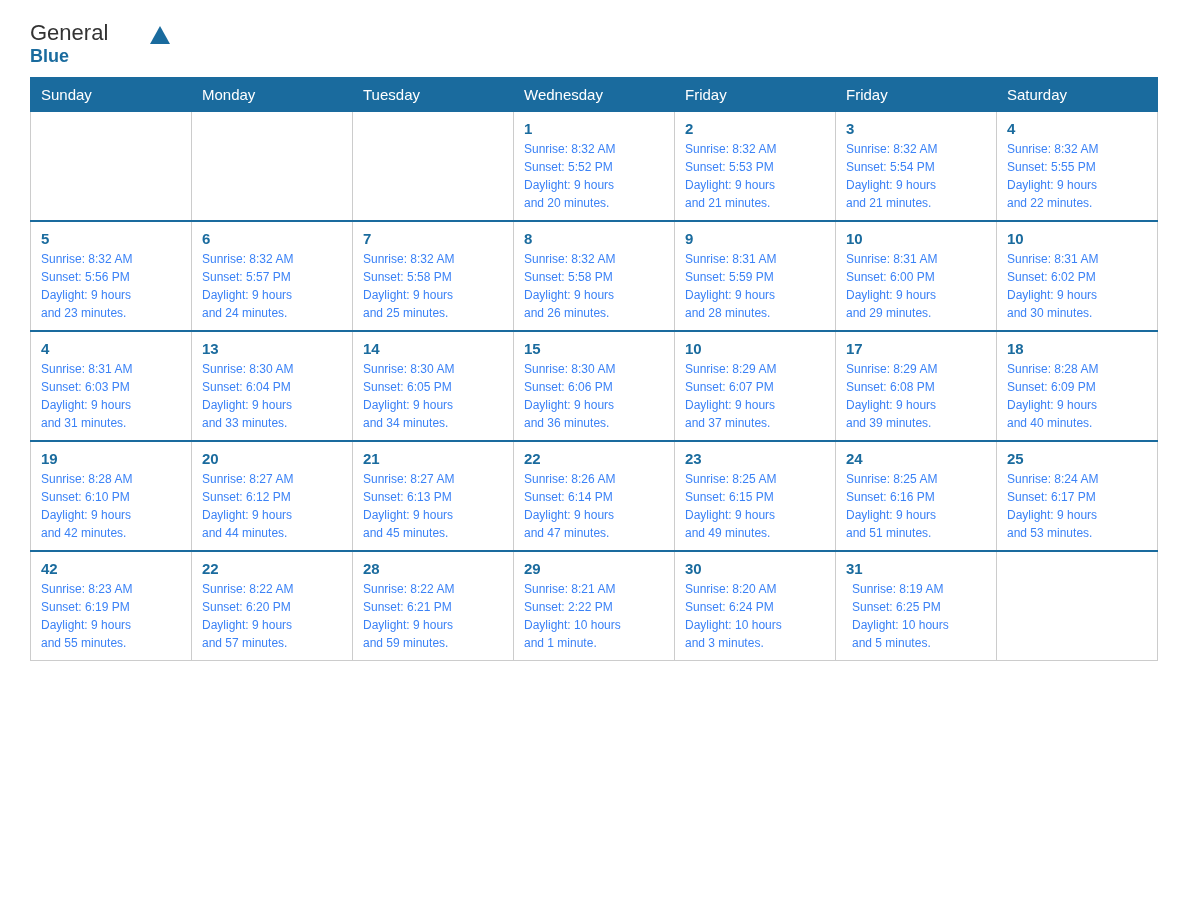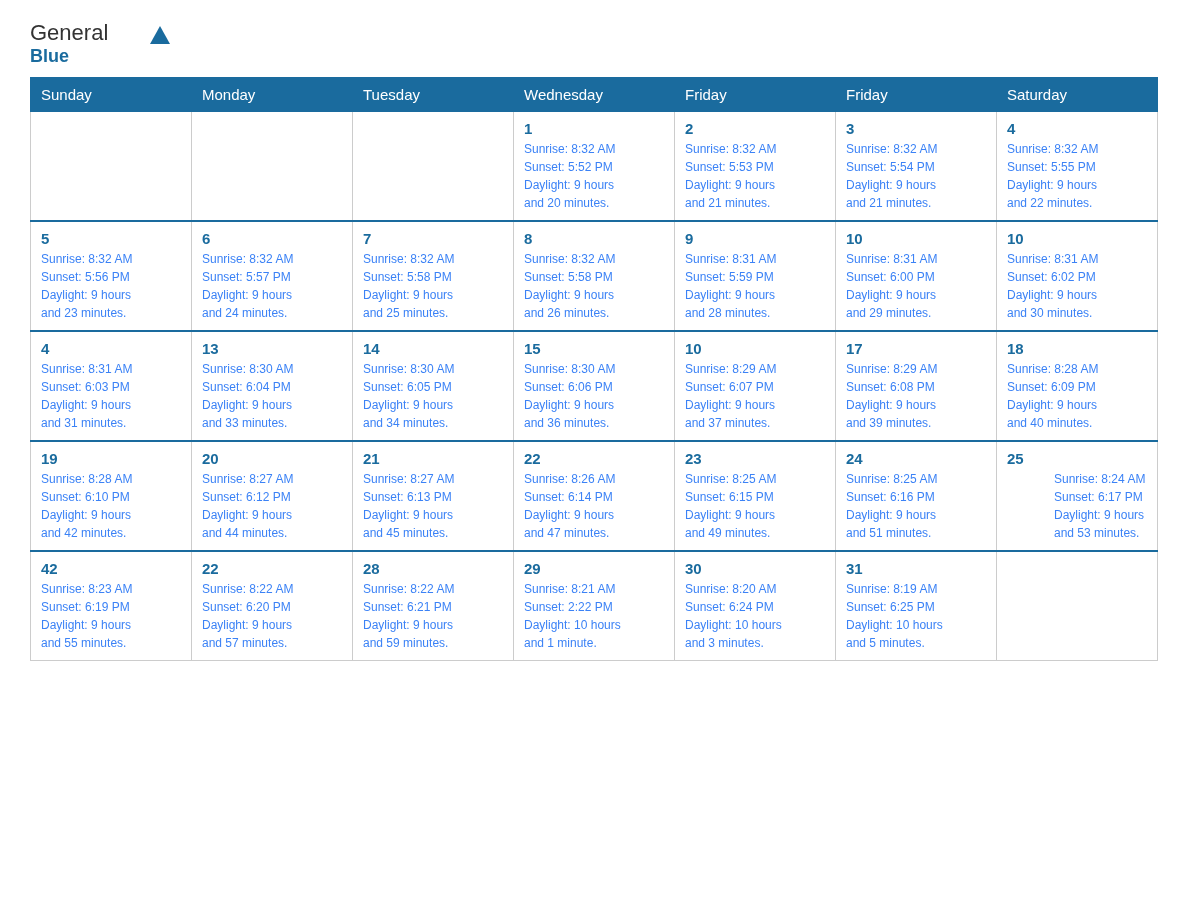--- a/index.html
+++ b/index.html
@@ -302,21 +302,21 @@
         </td>
         <td>
           <span class="day-number">24</span>
           <div class="day-info" style="white-space: pre-line;">Sunrise: 8:25 AM
 Sunset: 6:16 PM
 Daylight: 9 hours
 and 51 minutes.</div>
         </td>
         <td>
           <span class="day-number">25</span>
-          <div class="day-info" style="white-space: pre-line; margin-left: 47px;">Sunrise: 8:24 AM
+          <div class="day-info" style="white-space: pre-line;">Sunrise: 8:24 AM
 Sunset: 6:17 PM
 Daylight: 9 hours
 and 53 minutes.</div>
         </td>
       </tr>
       <tr class="row-divider">
         <td>
           <span class="day-number">42</span>
           <div class="day-info" style="white-space: pre-line;">Sunrise: 8:23 AM
 Sunset: 6:19 PM
@@ -346,21 +346,21 @@
         </td>
         <td>
           <span class="day-number">30</span>
           <div class="day-info" style="white-space: pre-line;">Sunrise: 8:20 AM
 Sunset: 6:24 PM
 Daylight: 10 hours
 and 3 minutes.</div>
         </td>
         <td>
           <span class="day-number">31</span>
-          <div class="day-info" style="white-space: pre-line;">Sunrise: 8:19 AM
+          <div class="day-info" style="white-space: pre-line; margin-left: 6px;">Sunrise: 8:19 AM
 Sunset: 6:25 PM
 Daylight: 10 hours
 and 5 minutes.</div>
         </td>
         <td class="empty-cell"></td>
       </tr>
     </tbody>
 </table>
 
 </body></html>

